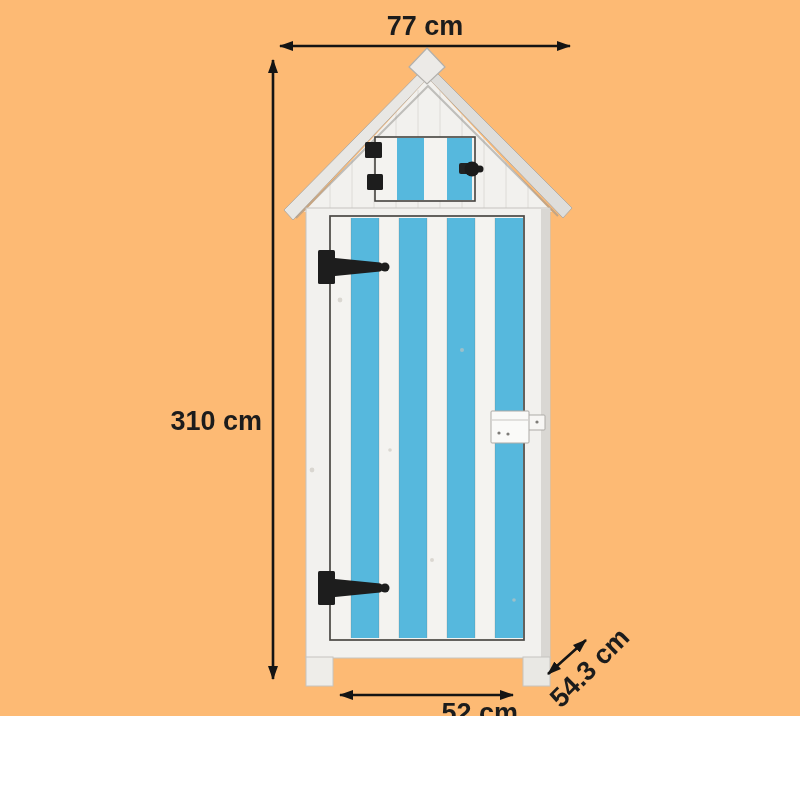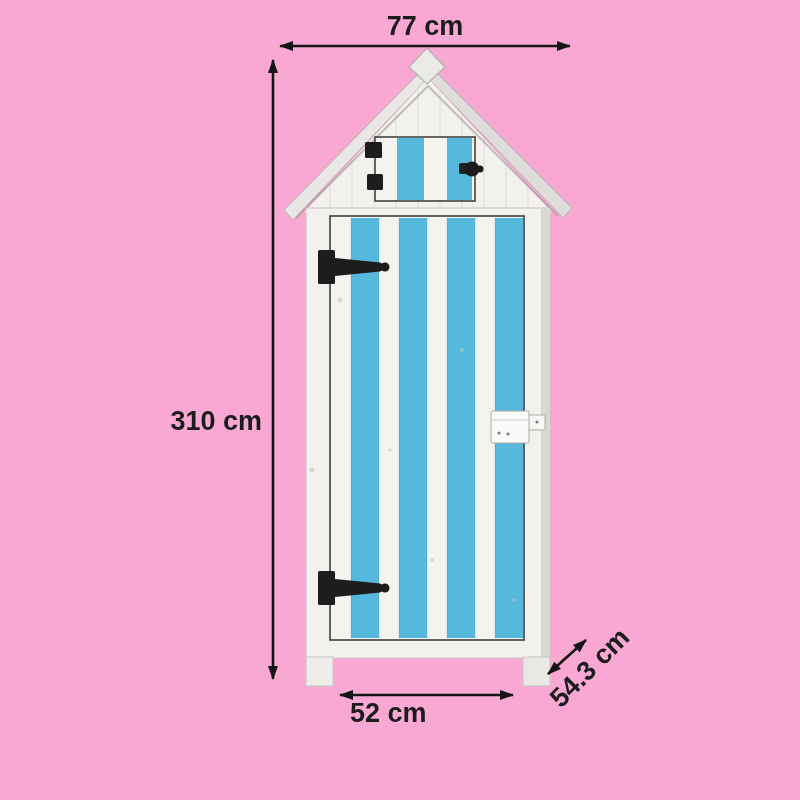--- a/index.html
+++ b/index.html
@@ -6,35 +6,35 @@
     --stripe-blue:#56b8dd;
     --wood-white:#f2f1ee;
     --roof-gray:#e3e2df;
     --hardware-black:#1d1d1d;
     --arrow-black:#141414;
     --outline-dark:#4a4844;
     --label-color:#1c1c1c;
   }
   html,body{margin:0;padding:0;background:#ffffff;}
   .stage{
-    position:relative;width:800px;height:800px;background:#f9a8d4;overflow:hidden;
+    position:relative;width:800px;height:716px;background:#fdba74;overflow:hidden;
     font-family:"Liberation Sans", sans-serif;
   }
   svg{position:absolute;left:0;top:0;}
   .dim-label{
     position:absolute;
     font-size:27px;
     font-weight:600;
     color:var(--label-color);
     line-height:1.1;
     white-space:nowrap;
   }
   .lbl-width{left:345px;top:12px;width:160px;text-align:center;}
   .lbl-height{left:142px;top:407px;width:120px;text-align:right;}
-  .lbl-door{left:350px;top:699px;width:160px;text-align:left;}
+  .lbl-door{left:358px;top:699px;width:160px;text-align:right;}
   .lbl-depth{left:511px;top:653px;width:160px;height:32px;text-align:center;
              transform:rotate(-45deg);transform-origin:center;}
   
   .blue{fill:var(--stripe-blue);}
   .hw{fill:var(--hardware-black);}
   .woodface{fill:var(--wood-white);}
   .arrow-line{stroke:var(--arrow-black,#141414);stroke-width:2.6;fill:none;}
 </style>
 </head>
 <body>

